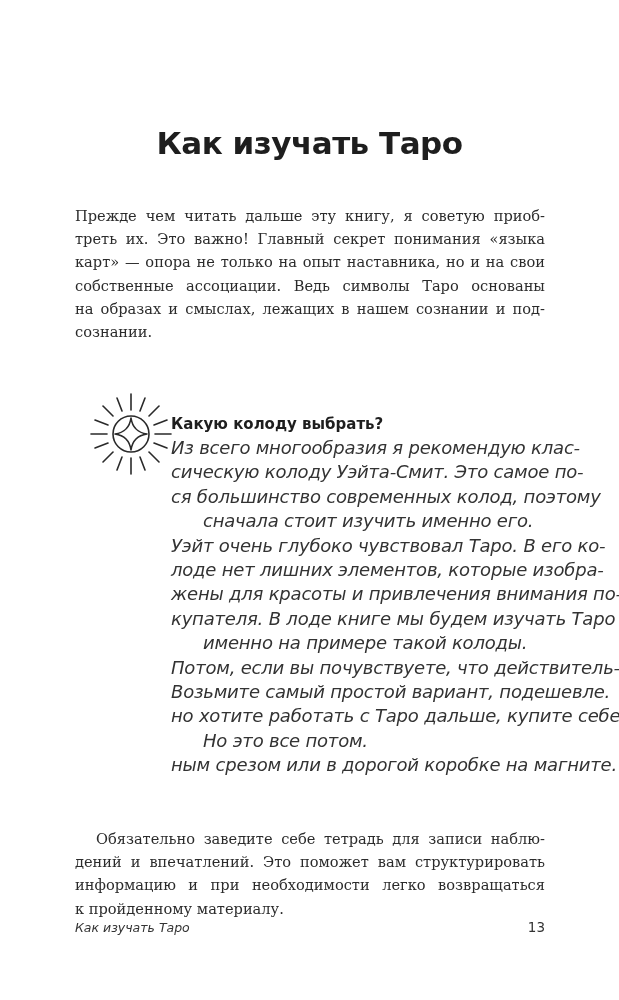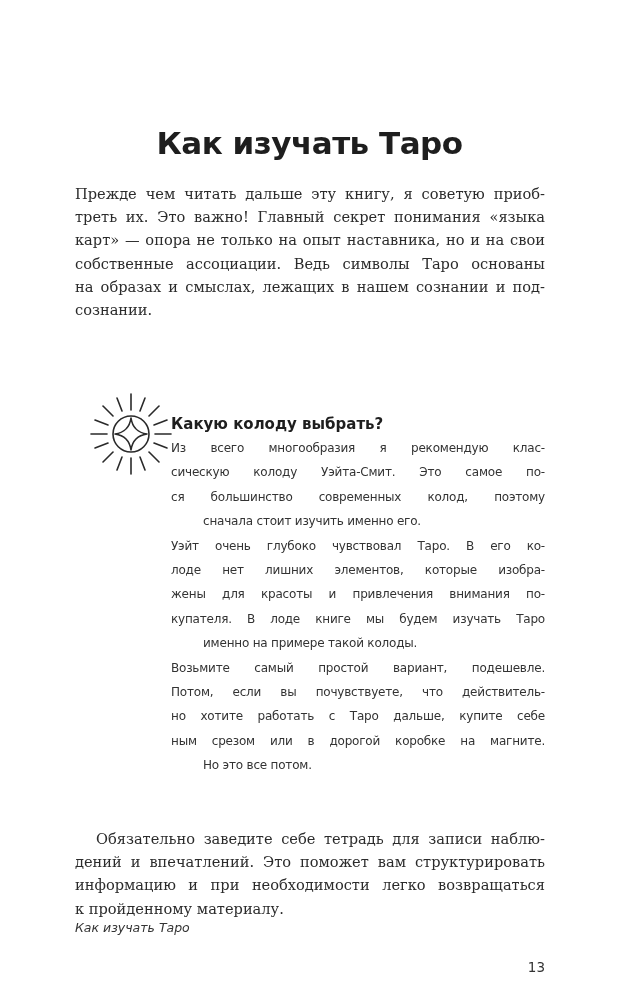--- a/index.html
+++ b/index.html
@@ -8,34 +8,34 @@
     position: absolute; left: 0; width: 619px; top: 104px; text-align: center;
     font-family: "DejaVu Sans", sans-serif; font-weight: bold; font-size: 31px; color: #1e1e1e;
     letter-spacing: -0.5px;
   }
   .para {
     position: absolute; left: 75px; width: 470px;
     font-family: "DejaVu Serif", serif; font-size: 14.6px; line-height: 23.2px; color: #2b2b2b;
   }
   .para .ln { display: block; white-space: nowrap; text-align: justify; text-align-last: justify; }
   .para .ln.last { text-align-last: left; }
-  .p1 { top: 182px; }
+  .p1 { top: 204px; }
   .p2 { top: 827px; }
   .p2 .ln.indent { padding-left: 21px; }
   .sun { position: absolute; left: 87px; top: 390px; width: 88px; height: 88px; }
   .box { position: absolute; left: 171px; width: 374px; top: 412px;
     font-family: "DejaVu Sans", sans-serif; color: #333; }
   .box-title { font-weight: bold; font-size: 15px; color: #1e1e1e; line-height: 24px; display:block; }
-  .box .ln { display: block; white-space: nowrap; font-size: 12px; line-height: 24.4px;
-    text-align: justify; text-align-last: justify; letter-spacing: -0.2px; }
+  .box .ln { display: block; white-space: nowrap; font-size: 18px; line-height: 24.4px;
+    text-align: justify; text-align-last: justify; letter-spacing: -0.2px; font-style: italic; }
   .box .ln.last { text-align-last: left; margin-left: 32px; }
   .footer-left { position: absolute; left: 75px; top: 920px; font-family: "DejaVu Sans", sans-serif;
     font-style: italic; font-size: 12.5px; color: #333; }
   .footer-right { position: absolute; right: 74px; top: 919px; font-family: "DejaVu Sans", sans-serif;
-    font-size: 13.5px; color: #333; margin-top: 40px; }
+    font-size: 13.5px; color: #333; }
 </style>
 </head>
 <body>
 
 <h1 class="title">Как изучать Таро</h1>
 
 <div class="para p1">
   <span class="ln">Прежде чем читать дальше эту книгу, я советую приоб-</span>
   <span class="ln">треть их. Это важно! Главный секрет понимания «языка</span>
   <span class="ln">карт» — опора не только на опыт наставника, но и на свои</span>
@@ -71,25 +71,25 @@
   <span class="box-title">Какую колоду выбрать?</span>
   <span class="ln">Из всего многообразия я рекомендую клас-</span>
   <span class="ln">сическую колоду Уэйта-Смит. Это самое по-</span>
   <span class="ln">ся большинство современных колод, поэтому</span>
   <span class="ln last">сначала стоит изучить именно его.</span>
   <span class="ln">Уэйт очень глубоко чувствовал Таро. В его ко-</span>
   <span class="ln">лоде нет лишних элементов, которые изобра-</span>
   <span class="ln">жены для красоты и привлечения внимания по-</span>
   <span class="ln">купателя. В лоде книге мы будем изучать Таро</span>
   <span class="ln last">именно на примере такой колоды.</span>
+  <span class="ln">Потом, если вы почувствуете, что действитель-</span>
   <span class="ln">Возьмите самый простой вариант, подешевле.</span>
-  <span class="ln">Потом, если вы почувствуете, что действитель-</span>
   <span class="ln">но хотите работать с Таро дальше, купите себе</span>
+  <span class="ln last">Но это все потом.</span>
   <span class="ln">ным срезом или в дорогой коробке на магните.</span>
-  <span class="ln last">Но это все потом.</span>
 </div>
 
 <div class="para p2">
   <span class="ln indent">Обязательно заведите себе тетрадь для записи наблю-</span>
   <span class="ln">дений и впечатлений. Это поможет вам структурировать</span>
   <span class="ln">информацию и при необходимости легко возвращаться</span>
   <span class="ln last">к пройденному материалу.</span>
 </div>
 
 <div class="footer-left">Как изучать Таро</div>

